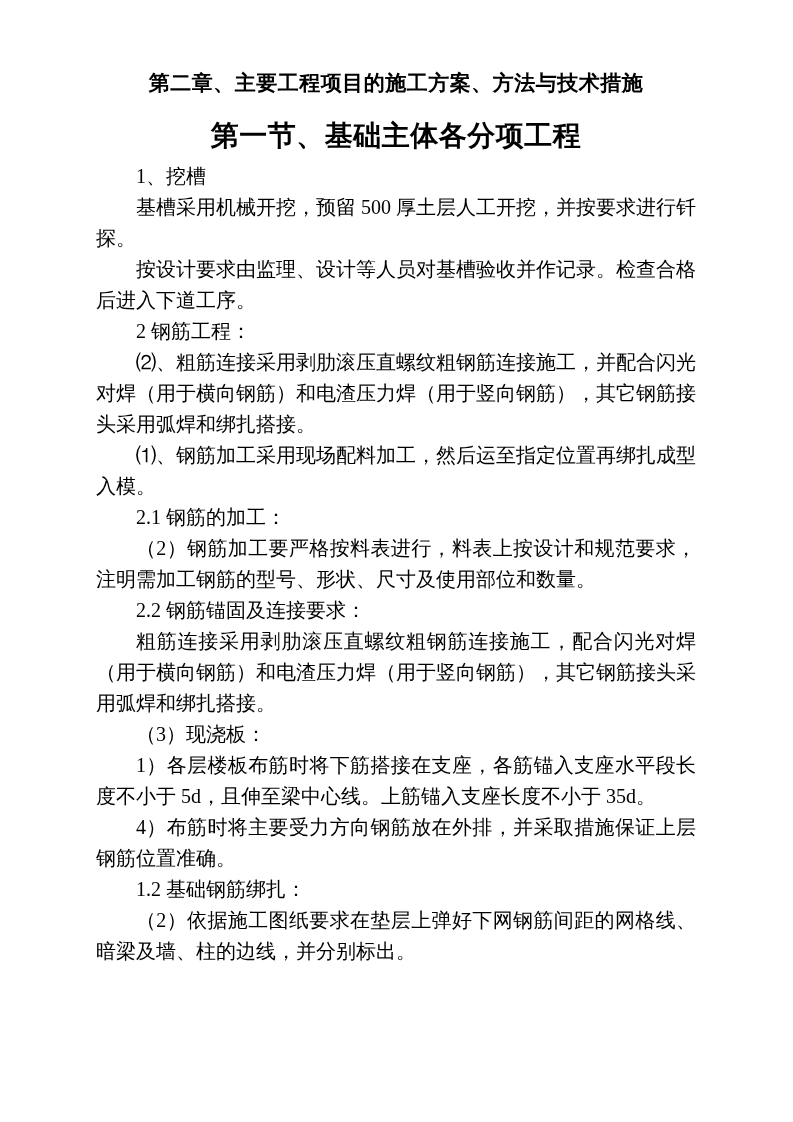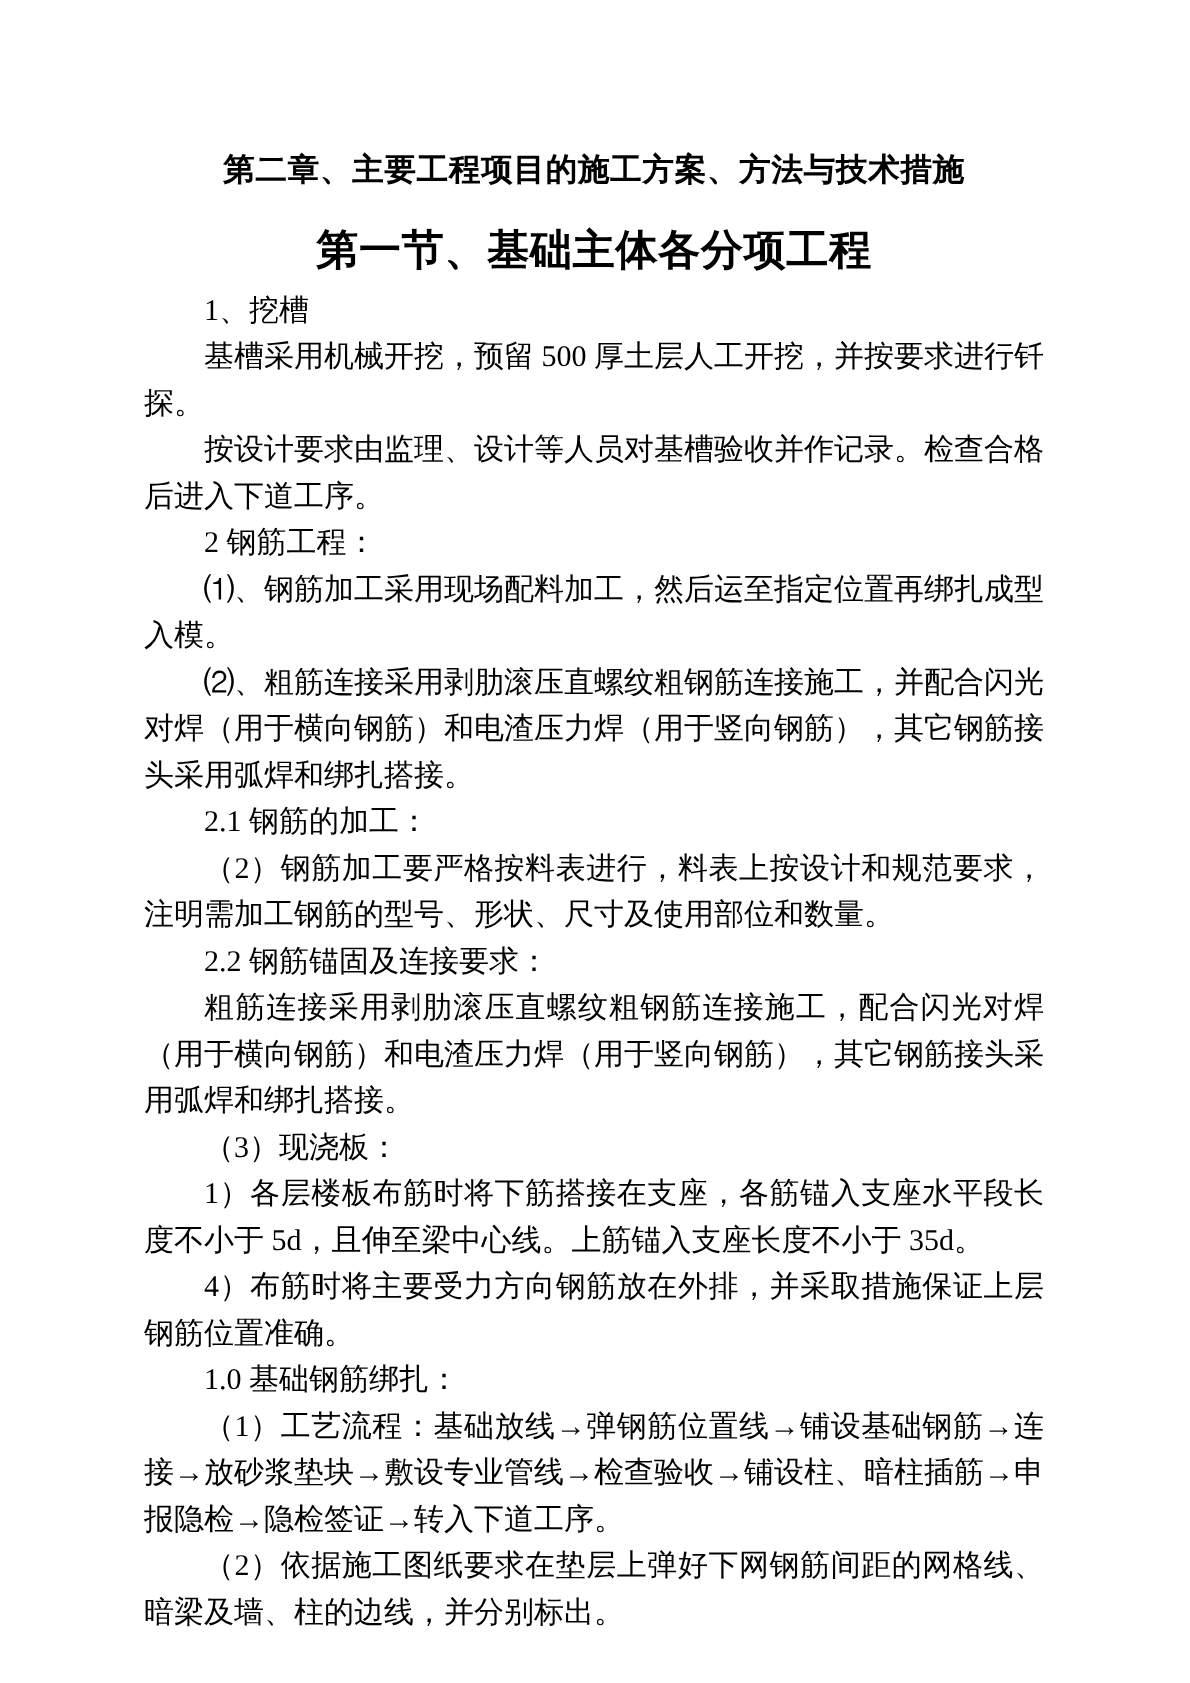--- a/index.html
+++ b/index.html
@@ -17,21 +17,21 @@
     font-family: "Liberation Serif", "DejaVu Serif", serif;
   }
   .content {
     position: absolute;
     left: 96px;
     top: 0;
     width: 600px;
   }
   .chapter-title {
     margin: 0;
-    padding-top: 101px;
+    padding-top: 70px;
     font-family: "Liberation Sans", "DejaVu Sans", sans-serif;
     font-weight: 700;
     font-size: 21px;
     line-height: 26px;
     text-align: center;
     letter-spacing: 0.5px;
     white-space: nowrap;
   }
   .section-title {
     margin: 0;
@@ -60,27 +60,26 @@
 
 <div class="page">
   <div class="content">
     <h1 class="chapter-title">第二章、主要工程项目的施工方案、方法与技术措施</h1>
     <h2 class="section-title">第一节、基础主体各分项工程</h2>
     <div class="body-text">
         <p>1、挖槽</p>
         <p>基槽采用机械开挖，预留 500 厚土层人工开挖，并按要求进行钎探。</p>
         <p>按设计要求由监理、设计等人员对基槽验收并作记录。检查合格后进入下道工序。</p>
         <p>2 钢筋工程：</p>
+        <p>⑵、粗筋连接采用剥肋滚压直螺纹粗钢筋连接施工，并配合闪光对焊（用于横向钢筋）和电渣压力焊（用于竖向钢筋），其它钢筋接头采用弧焊和绑扎搭接。</p>
         <p>⑴、钢筋加工采用现场配料加工，然后运至指定位置再绑扎成型入模。</p>
-        <p>⑵、粗筋连接采用剥肋滚压直螺纹粗钢筋连接施工，并配合闪光对焊（用于横向钢筋）和电渣压力焊（用于竖向钢筋），其它钢筋接头采用弧焊和绑扎搭接。</p>
         <p>2.1 钢筋的加工：</p>
         <p>（2）钢筋加工要严格按料表进行，料表上按设计和规范要求，注明需加工钢筋的型号、形状、尺寸及使用部位和数量。</p>
         <p>2.2 钢筋锚固及连接要求：</p>
         <p>粗筋连接采用剥肋滚压直螺纹粗钢筋连接施工，配合闪光对焊（用于横向钢筋）和电渣压力焊（用于竖向钢筋），其它钢筋接头采用弧焊和绑扎搭接。</p>
         <p>（3）现浇板：</p>
         <p>1）各层楼板布筋时将下筋搭接在支座，各筋锚入支座水平段长度不小于 5d，且伸至梁中心线。上筋锚入支座长度不小于 35d。</p>
         <p>4）布筋时将主要受力方向钢筋放在外排，并采取措施保证上层钢筋位置准确。</p>
-        <p>1.0 基础钢筋绑扎：</p>
-        <p>（1）工艺流程：基础放线→弹钢筋位置线→铺设基础钢筋→连接→放砂浆垫块→敷设专业管线→检查验收→铺设柱、暗柱插筋→申报隐检→隐检签证→转入下道工序。</p>
+        <p>1.2 基础钢筋绑扎：</p>
         <p>（2）依据施工图纸要求在垫层上弹好下网钢筋间距的网格线、暗梁及墙、柱的边线，并分别标出。</p>
       </div>
   </div>
 </div>
 
 </body></html>

